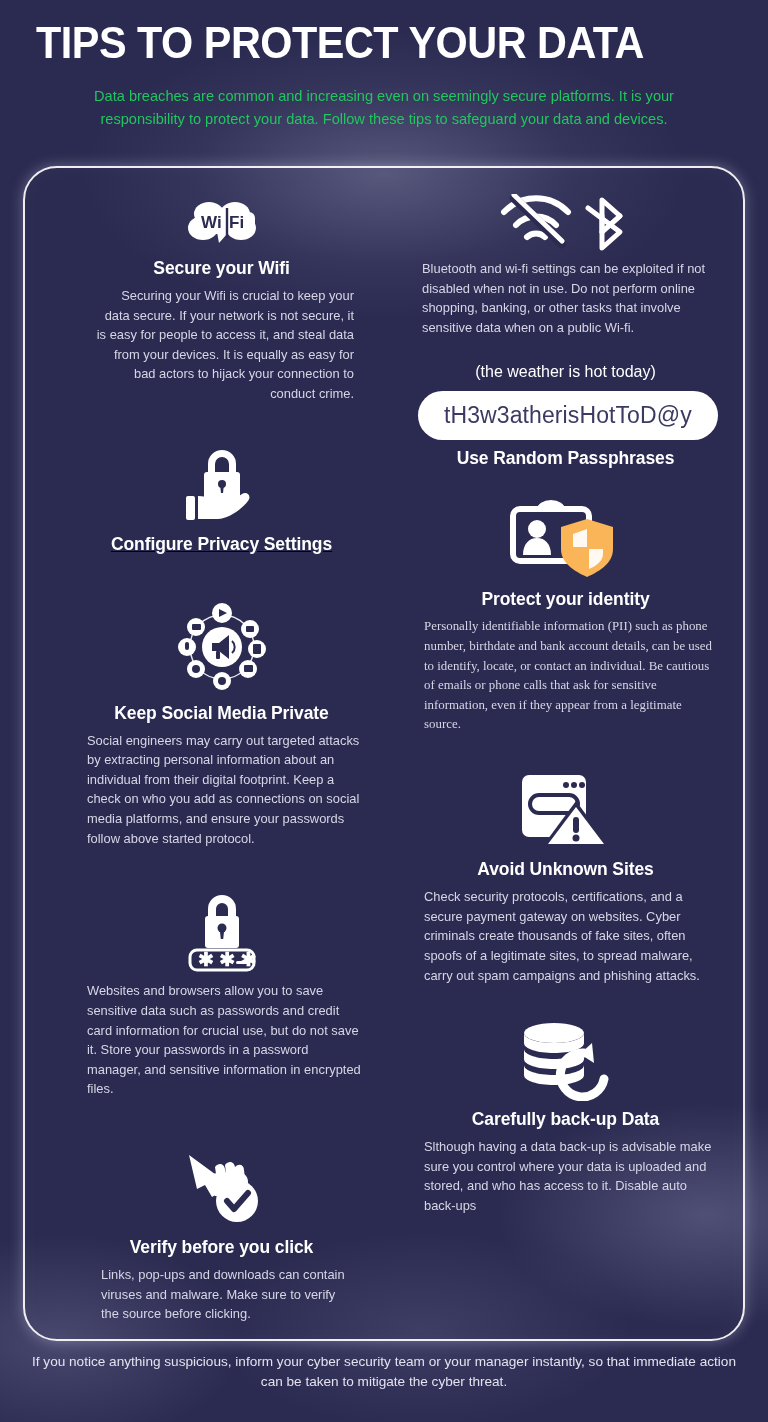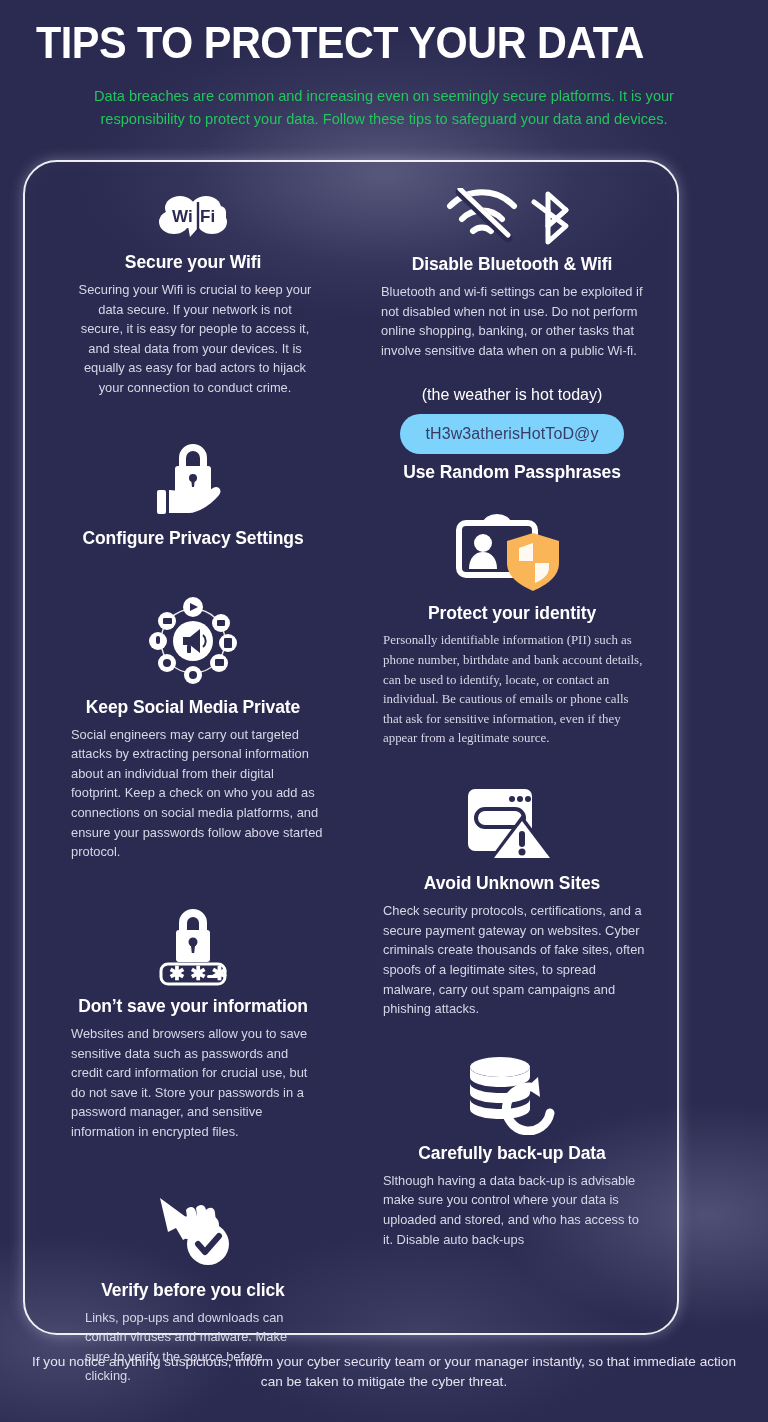--- a/index.html
+++ b/index.html
@@ -22,46 +22,46 @@
     letter-spacing:-0.5px; text-align:left; transform:scaleX(0.94);
     transform-origin:left center; white-space:nowrap;
   }
   .subtitle {
     color:#22c55e; font-size:14.6px; line-height:1.55; text-align:center;
     margin:18px auto 0 auto; max-width:660px;
   }
 
   
   .card {
-    position:absolute; left:23px; top:160px; width:656px; height:1175px;
+    position:absolute; left:23px; top:166px; width:722px; height:1175px;
     border:2px solid rgba(255,255,255,0.92); border-radius:34px;
     box-shadow:0 0 14px rgba(220,220,255,0.35), inset 0 0 26px rgba(255,255,255,0.03);
-    padding:26px 0 0 0;
+    padding:26px 0 0 16px;
   }
   .grid { display:flex; width:100%; height:100%; }
   .col { width:50%; }
   .col-left  { padding:0 28px 0 38px; }
   .col-right { padding:0 30px 0 26px; }
 
   .tip { margin-bottom:4px; }
   .icon-wrap { display:flex; justify-content:center; align-items:flex-end; }
   .tip-title {
     color:#ffffff; font-weight:bold; font-size:17.5px; text-align:center;
     margin-top:8px; letter-spacing:-0.1px;
   }
   .tip-body {
     color:#d7d6e6; font-size:12.9px; line-height:1.52; margin-top:7px;
   }
 
   
   .t-wifi       { margin-top:4px; }
-  .t-wifi .tip-body { text-align:center; padding:0 10px 0 14px; }
+  .t-wifi .tip-body { text-align:right; padding:0 10px 0 14px; }
   .t-bt         { margin-top:0px; }
   .t-bt .tip-body { text-align:left; padding:0 4px 0 4px; }
-  .t-priv       { margin-top:38px; }
+  .t-priv       { margin-top:38px;text-decoration:underline; }
   .t-priv .tip-body { text-align:left; padding:0 6px 0 20px; }
   .t-pass       { margin-top:26px; }
   .t-pass .tip-body { text-align:left; padding:0 0 0 4px; }
   .t-social     { margin-top:44px; }
   .t-social .tip-body { text-align:left; padding:0 0 0 8px; }
   .t-ident      { margin-top:30px; }
   .t-ident .tip-body { text-align:left; padding:0 0 0 6px;font-family:Liberation Serif, serif; }
   .t-dont       { margin-top:42px; }
   .t-dont .tip-body { text-align:left; padding:0 0 0 8px; }
   .t-avoid      { margin-top:36px; }
@@ -69,22 +69,22 @@
   .t-verify     { margin-top:46px; }
   .t-verify .tip-body { text-align:left; padding:0 16px 0 22px; }
   .t-backup     { margin-top:36px; }
   .t-backup .tip-body { text-align:left; padding:0 0 0 6px; }
 
   
   .pass-hint {
     color:#ffffff; font-size:16px; text-align:center; margin-bottom:10px;
   }
   .pass-pill {
-    display:block; margin:0 auto; background:#7dd3fc; color:#3b3a63;
-    border-radius:40px; padding:11px 26px; font-size:16px;
+    display:block; margin:0 auto; background:#ffffff; color:#3b3a63;
+    border-radius:40px; padding:11px 26px; font-size:23px;
     text-align:center; width:fit-content; letter-spacing:0.1px;
   }
 
   
   .footer {
     position:absolute; left:0; top:1352px; width:100%;
     color:#e3e2ef; font-size:13.6px; line-height:1.5; text-align:center;
     padding:0 32px;
   }
 
@@ -192,21 +192,20 @@
               <circle cx="50" cy="38" r="4.5" fill="#2b2a50"></circle>
               <path d="M47.6 38 h4.8 l-1.2 11 h-2.4 Z" fill="#2b2a50"></path>
             </g>
             <rect x="18" y="60" width="64" height="20" rx="7" fill="none" stroke="#ffffff" stroke-width="3"></rect>
             <g fill="#ffffff" font-family="Liberation Sans, sans-serif" font-size="19" font-weight="bold">
               <text x="26" y="76">✱ ✱ ✱</text>
             </g>
             <rect x="64" y="71" width="12" height="3" rx="1.5" fill="#ffffff"></rect>
           </svg>
         </div>
-        <div class="tip-title">Don’t save your information</div>
         <div class="tip-body">Websites and browsers allow you to save sensitive data such as passwords and credit card information for crucial use, but do not save it. Store your passwords in a password manager, and sensitive information in encrypted files.</div>
       </div>
 
       <div class="tip t-verify">
         <div class="icon-wrap">
           <svg width="94" height="84" viewBox="0 0 94 84">
             <g fill="#ffffff">
               <path d="M14 10 L44 32 L36 36 L44 48 L37 52 L30 40 L22 44 Z"></path>
               <path d="M40 22 c4 -5 9 -3 10 2 l2 8 l-10 4 Z"></path>
               <path d="M50 20 c4 -5 9 -3 10 2 l2 10 l-10 4 Z"></path>
@@ -235,21 +234,20 @@
             </g>
             <path d="M18 4 L66 50" stroke="#2b2a50" stroke-width="9" stroke-linecap="round"></path>
             <path d="M18 1 L66 47" stroke="#ffffff" stroke-width="5" stroke-linecap="round"></path>
             <g stroke="#ffffff" stroke-width="5" fill="none" stroke-linejoin="round" stroke-linecap="round">
               <path d="M106 6 L124 22 L106 38 V6 Z"></path>
               <path d="M106 38 L124 22"></path>
               <path d="M106 22 L106 54 L124 38 L92 14"></path>
             </g>
           </svg>
         </div>
-        <div class="tip-title">Disable Bluetooth &amp; Wifi</div>
         <div class="tip-body">Bluetooth and wi-fi settings can be exploited if not disabled when not in use. Do not perform online shopping, banking, or other tasks that involve sensitive data when on a public Wi-fi.</div>
       </div>
 
       <div class="tip t-pass">
         <div class="pass-hint">(the weather is hot today)</div>
         <div class="pass-pill">tH3w3atherisHotToD@y</div>
         <div class="tip-title">Use Random Passphrases</div>
       </div>
 
       <div class="tip t-ident">

